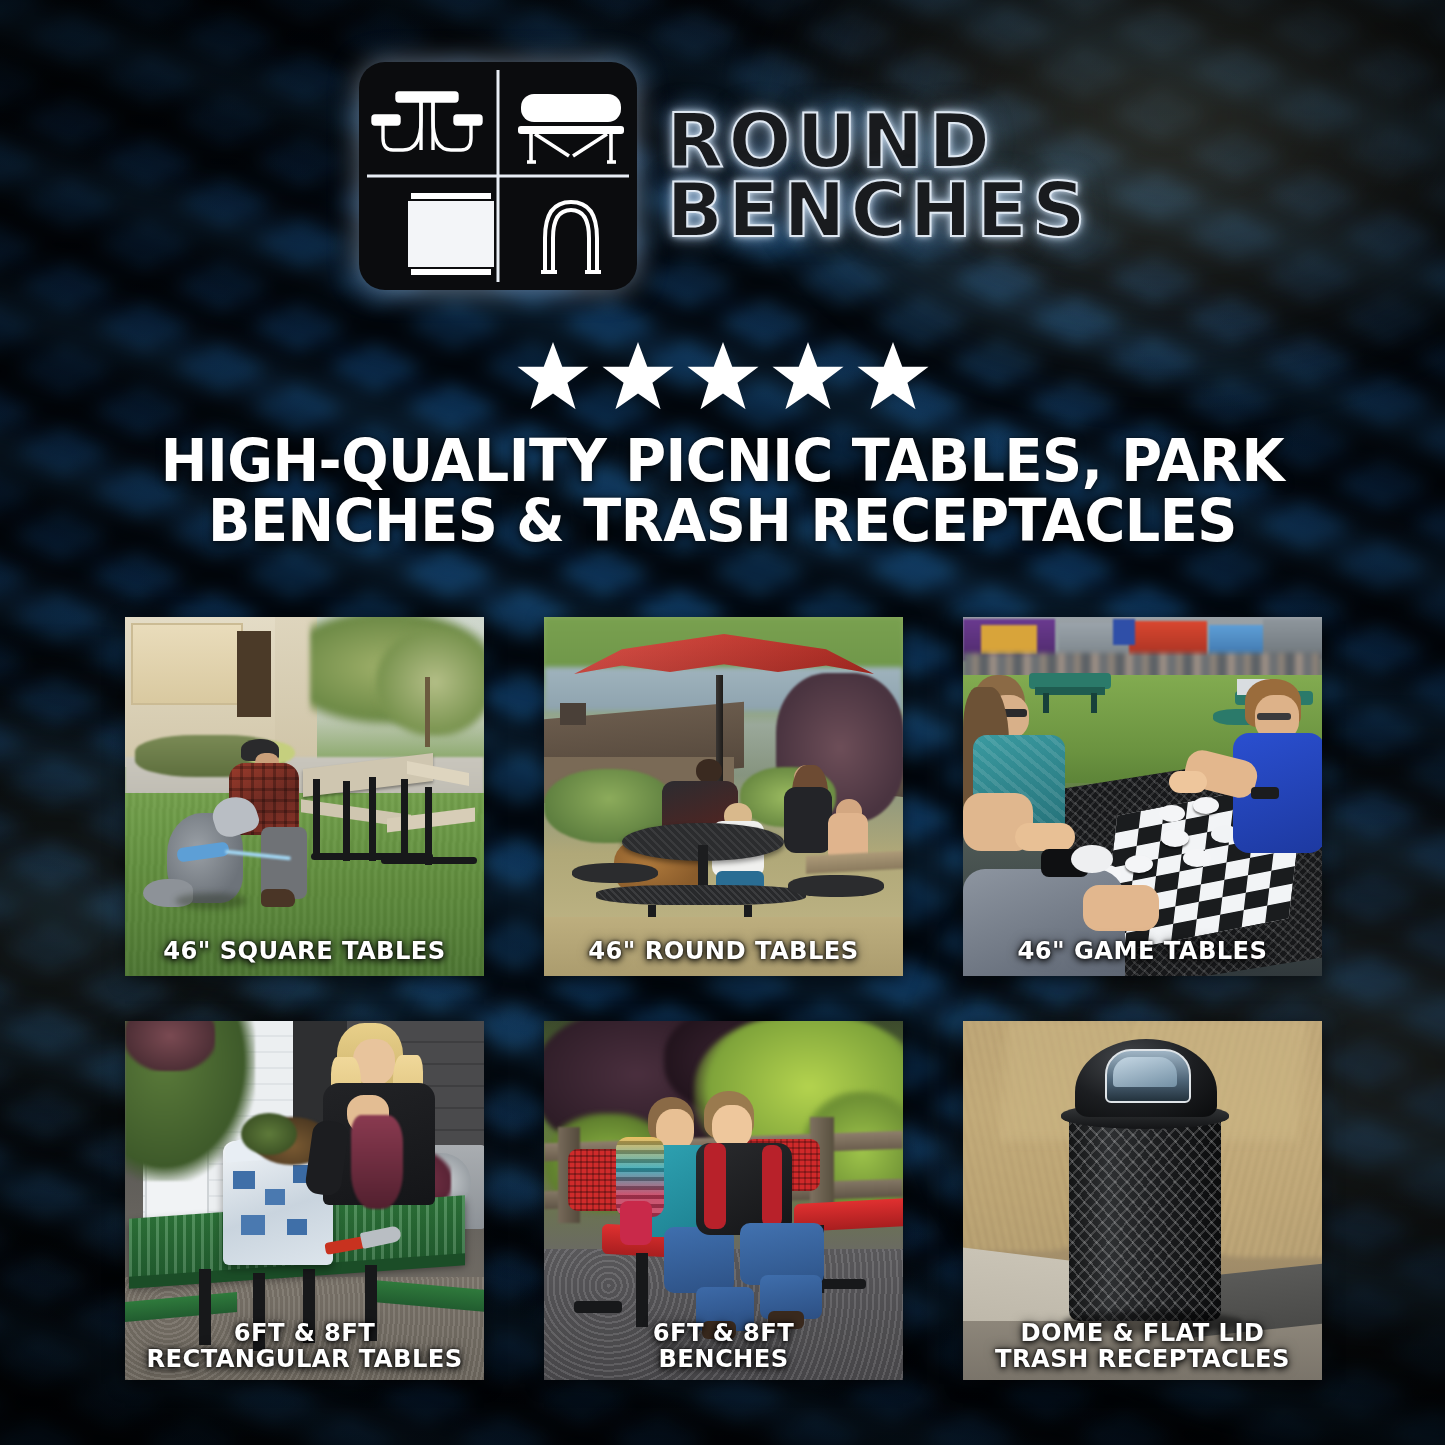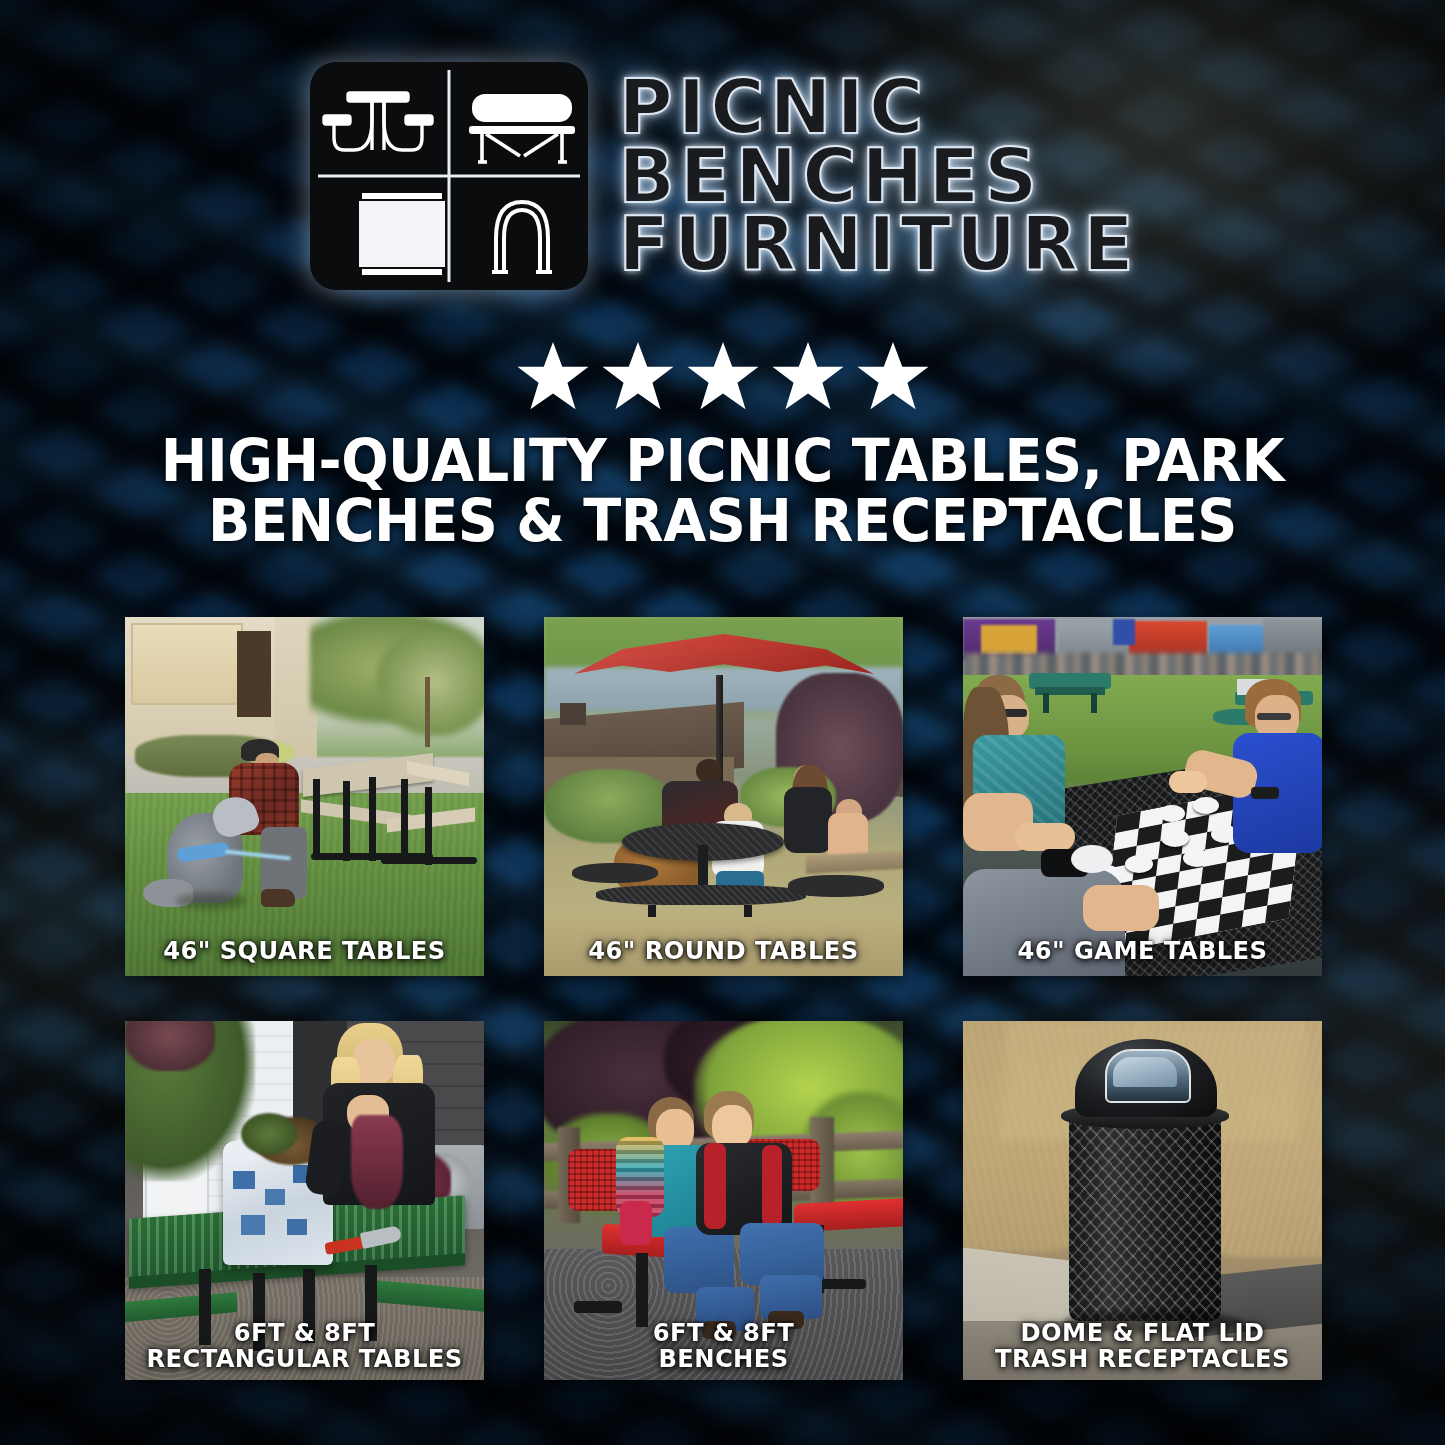--- a/index.html
+++ b/index.html
@@ -211,23 +211,22 @@
 
         <g fill="none" stroke="#ffffff" stroke-width="4">
           <path d="M190 214 L190 180 Q190 144 216 144 Q242 144 242 180 L242 214"></path>
           <path d="M198 214 L198 180 Q198 152 216 152 Q234 152 234 180 L234 214"></path>
           <line x1="186" y1="214" x2="202" y2="214"></line>
           <line x1="230" y1="214" x2="246" y2="214"></line>
         </g>
       </svg>
 
       <div class="logo-words">
-        <div class="logo-word w1">PICNIC</div>
+        <div class="logo-word w1">ROUND</div>
         <div class="logo-word w2">BENCHES</div>
-        <div class="logo-word w3">FURNITURE</div>
       </div>
     </div>
 
     <div class="stars" id="star-row">
         <svg class="star" viewBox="0 0 100 96">
           <path d="M50 2 L62.5 35.5 L98 35.5 L69.5 57 L80.5 93 L50 71.5 L19.5 93 L30.5 57 L2 35.5 L37.5 35.5 Z" fill="#ffffff"></path>
         </svg>
         <svg class="star" viewBox="0 0 100 96">
           <path d="M50 2 L62.5 35.5 L98 35.5 L69.5 57 L80.5 93 L50 71.5 L19.5 93 L30.5 57 L2 35.5 L37.5 35.5 Z" fill="#ffffff"></path>
         </svg>

